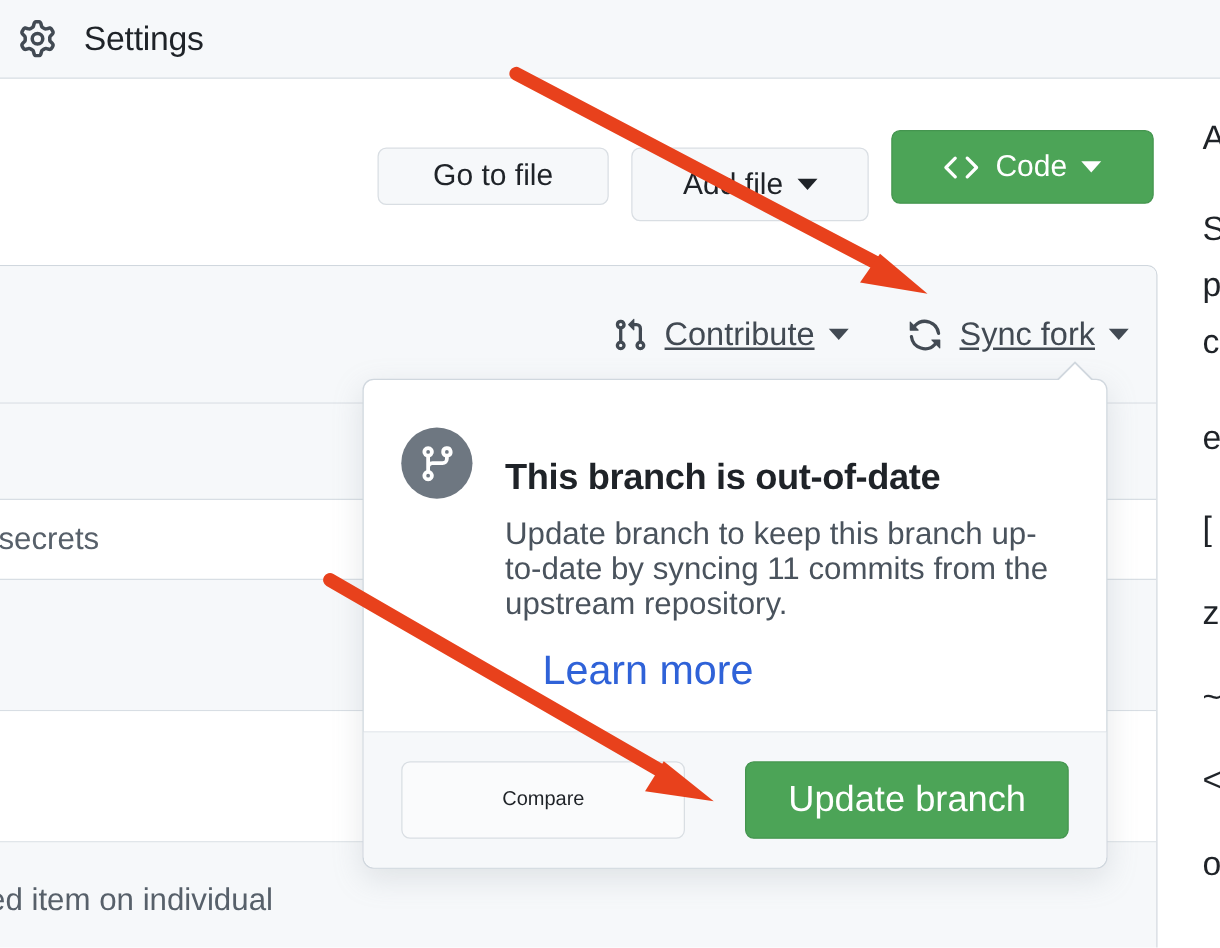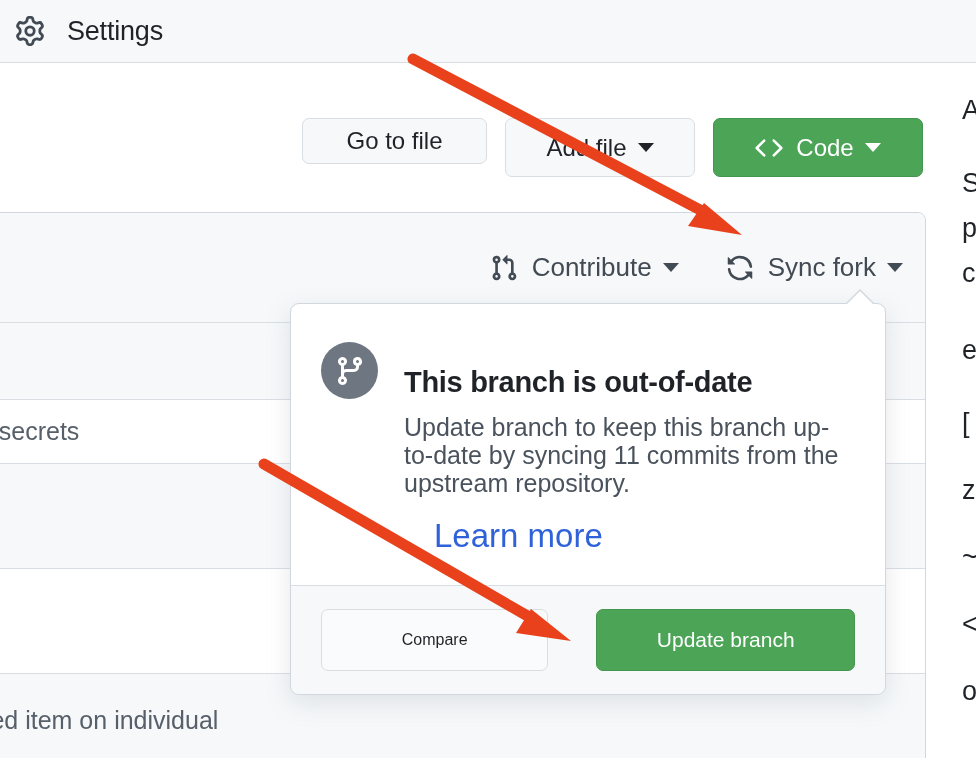--- a/index.html
+++ b/index.html
@@ -65,21 +65,21 @@
     border: 1px solid #d9dee3;
     color: #1f2328;
   }
   .btn-primary {
     background: #4CA457;
     border: 1px solid #44954f;
     color: #ffffff;
   }
   #go-to-file-btn { left: 302px; top: 54px; width: 185px; height: 46px; }
   #add-file-btn   { left: 505px; top: 54px; width: 190px; height: 59px; }
-  #code-btn       { left: 713px; top: 54px; width: 210px; height: 59px; }
+  #code-btn       { left: 713px; top: 40px; width: 210px; height: 59px; }
 
   .caret {
     width: 0; height: 0;
     border-left: 8px solid transparent;
     border-right: 8px solid transparent;
     border-top: 9px solid currentColor;
     margin-left: 11px;
     flex: 0 0 auto;
   }
   .code-icon { margin-right: 13px; display: flex; align-items: center; }
@@ -112,20 +112,21 @@
     gap: 0;
   }
 
   .ghost-action {
     display: flex;
     align-items: center;
     font-size: 26px;
     color: #424a53;
     cursor: pointer;
     white-space: nowrap;
+    text-decoration: underline;
   }
   .ghost-action .gi { margin-right: 14px; display: flex; align-items: center; }
   #contribute-action { margin-right: 47px; }
 
   .clip-text { font-size: 25px; color: #57606a; white-space: nowrap; }
 
   
   #sync-popover {
     position: absolute;
     left: 290px; top: 303px;
@@ -206,21 +207,21 @@
     cursor: pointer;
   }
   #update-branch-btn {
     position: static;
     margin-left: 48px;
     width: 265px; height: 62px;
     background: #4CA457;
     border: 1px solid #44954f;
     border-radius: 7px;
     display: flex; align-items: center; justify-content: center;
-    font-size: 21px; color: #ffffff;
+    font-size: 29px; color: #ffffff;
     cursor: pointer;
   }
 
   
   #sidebar-sliver {
     position: absolute;
     left: 962px; top: 95px;
     width: 40px;
     z-index: 5;
   }

